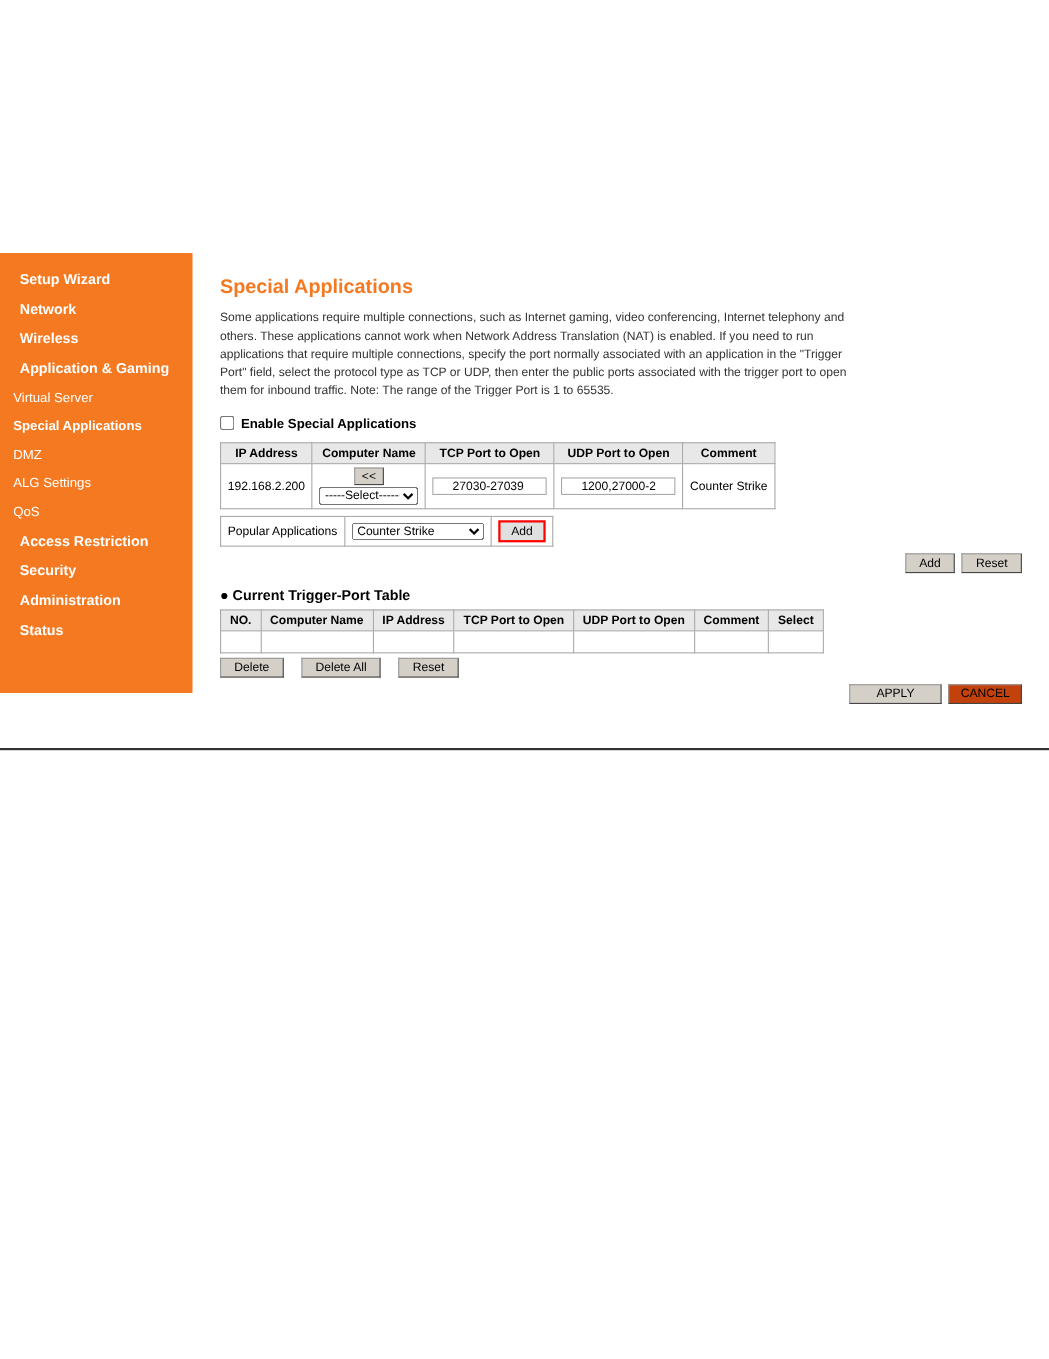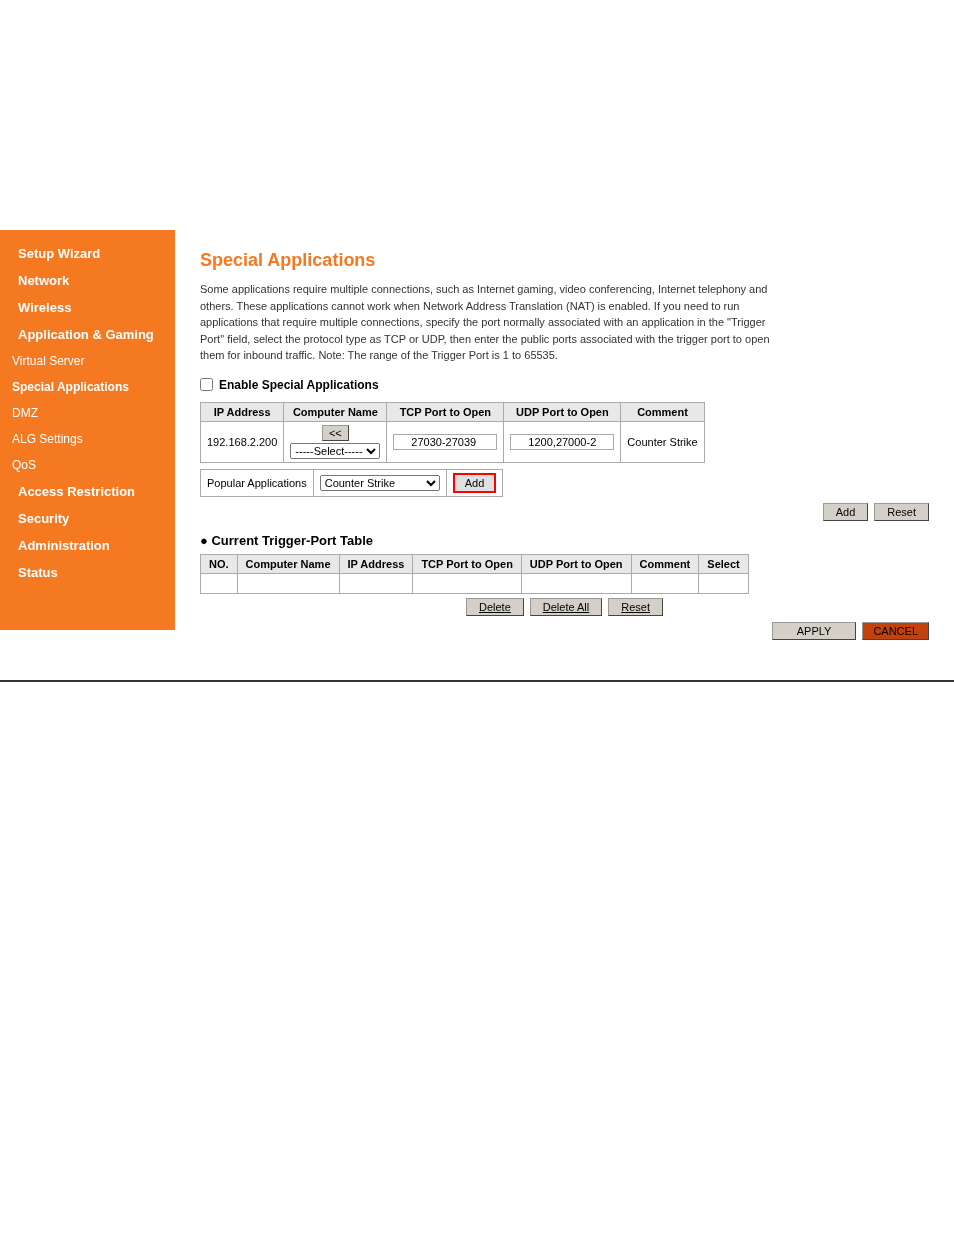--- a/index.html
+++ b/index.html
@@ -152,24 +152,23 @@
 
     .trigger-table td {
       border: 1px solid #aaa;
       padding: 3px 8px;
       text-align: center;
       height: 20px;
     }
 
     .delete-row {
       display: flex;
-      justify-content: center;
-      gap: 6px;
+      justify-content: flex-start;
+      gap: 16px;
       margin-bottom: 6px;
-      text-decoration: underline;
     }
 
     .apply-row {
       display: flex;
       justify-content: flex-end;
       gap: 6px;
     }
 
     .btn-apply {
       background: #d4d0c8;

